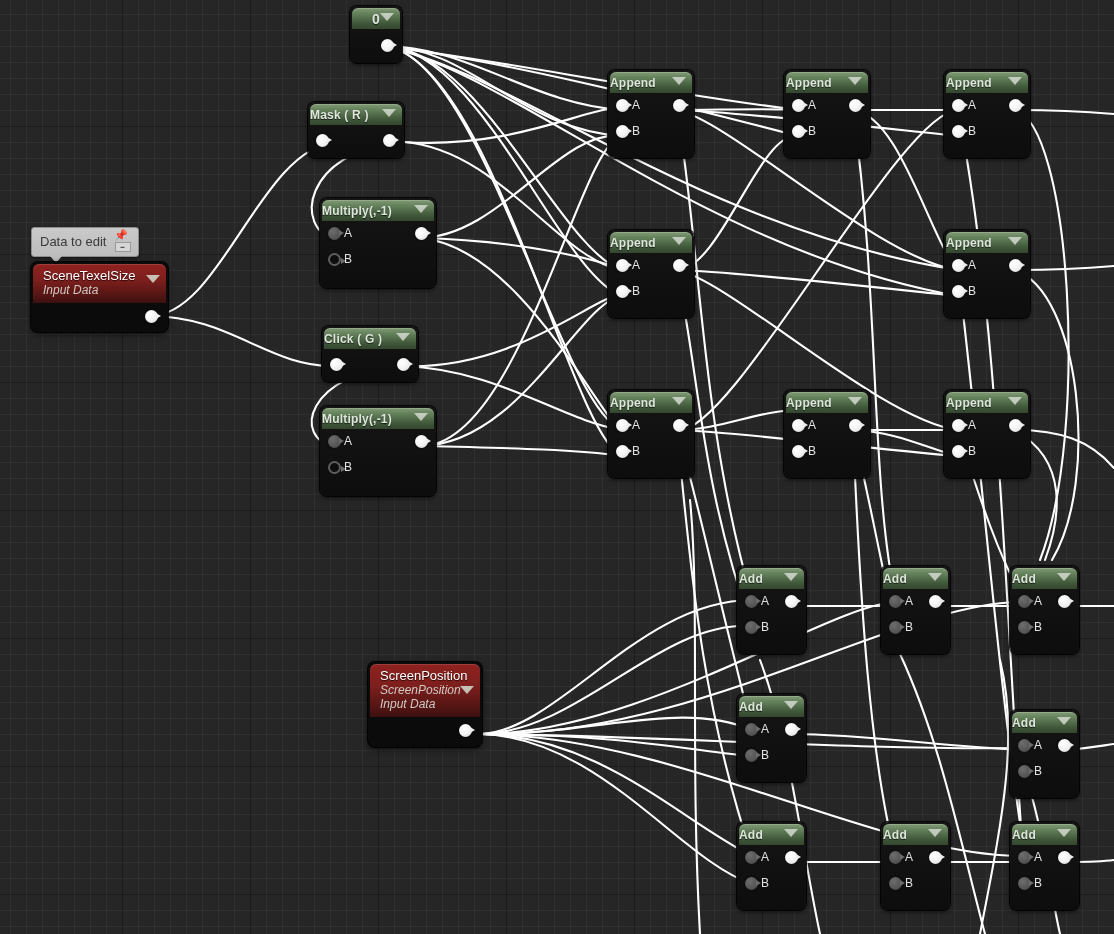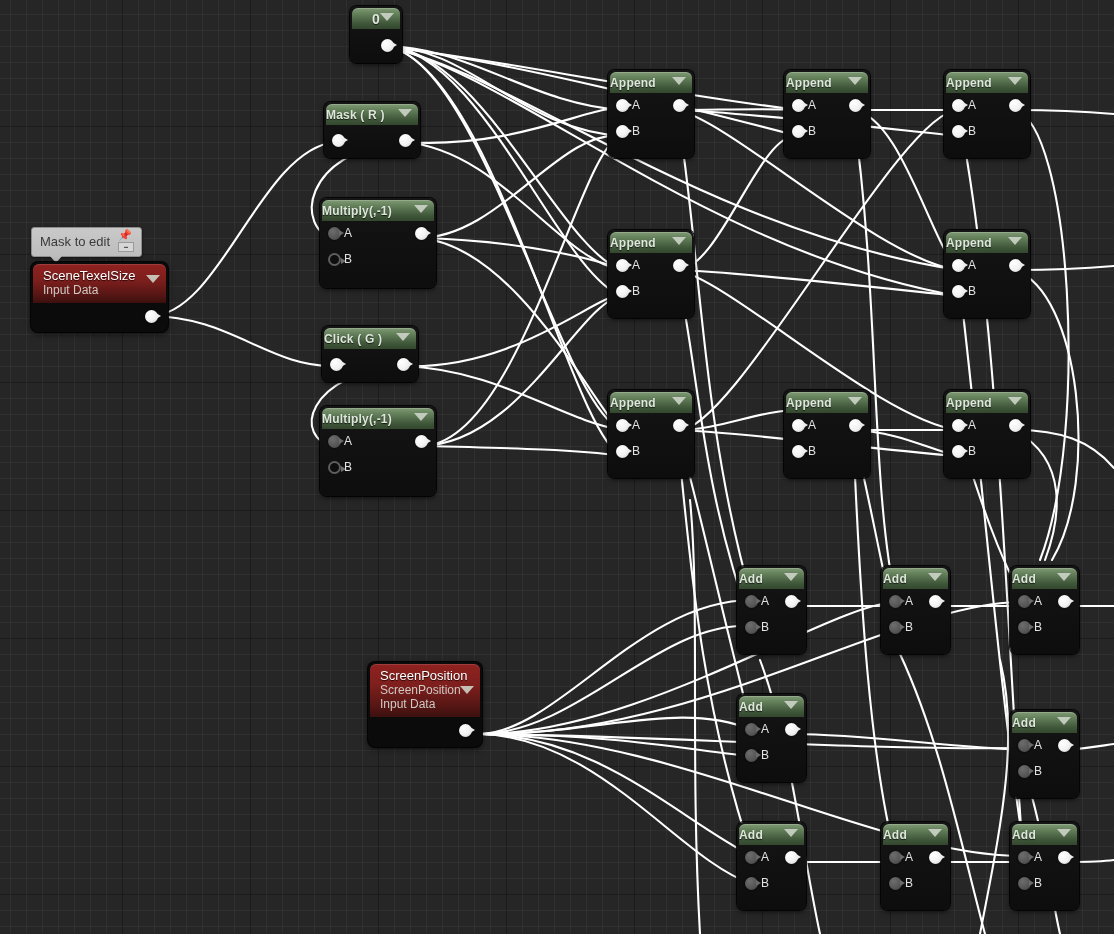--- a/index.html
+++ b/index.html
@@ -89,21 +89,21 @@
     box-shadow:0 0 0 1px rgba(0,0,0,.85), 0 2px 6px rgba(0,0,0,.65);
     box-sizing:border-box;padding-bottom:4px;
   }
   .rnode .rhdr{
     position:relative;margin:2px 2px 0 2px;border-radius:6px 6px 0 0;
     background:linear-gradient(180deg,#8f2220 0%,#7e1f1d 40%,#551614 80%,#3c100f 100%);
     padding:4px 8px 6px 10px;
     box-shadow:inset 0 1px 0 rgba(255,255,255,.13);
   }
   .rnode .rtitle{color:#ffffff;font-size:13px;font-weight:normal;text-shadow:0 1px 1px rgba(0,0,0,.75);}
-  .rnode .rsub{color:#cfc9c4;font-size:12px;line-height:14px;}
+  .rnode .rsub{color:#cfc9c4;font-size:12px;font-style:italic;line-height:14px;}
   .rnode .rbody{position:relative;height:26px;}
   .rnode .caret{top:auto;}
 
   
   .tip{
     position:absolute;
     background:linear-gradient(180deg,#c9c9c9 0%,#bdbdbd 100%);
     border:1px solid #8e8e8e;border-radius:3px;
     box-shadow:0 1px 3px rgba(0,0,0,.55);
     display:flex;align-items:center;
@@ -218,21 +218,21 @@
       <path d="M1014,430 C1060,430 1090,440 1114,468"></path>
       <path d="M1000,660 C1020,740 1000,830 980,934"></path>
       <path d="M900,654 C940,740 960,840 985,934"></path>
       <path d="M760,660 C790,740 800,840 820,934"></path>
       <path d="M1030,790 C1045,840 1050,890 1060,934"></path>
       <path d="M690,500 C700,600 690,760 700,934"></path>
     </g>
   </svg>
 
   <div class="tip" style="left:31px;top:227px;">
-    <div class="tiptext">Mask to edit</div>
+    <div class="tiptext">Data to edit</div>
     <div class="tipicons">
       <div class="pin-glyph">📌</div>
       <div class="mini-glyph">
           <span>▬</span>
         </div>
     </div>
     <div class="tail"></div>
   </div>
 
   <div class="rnode" style="left:31px;top:262px;width:137px;height:70px;">
@@ -267,21 +267,21 @@
         <div class="hdr">
           <div class="title">0</div>
           <div class="caret"></div>
         </div>
         <div class="body" style="height: 30px;">
           <div class="pin on out" style="top: 10px;">
             <div class="nub"></div>
           </div>
         </div>
       </div>
-      <div class="node masknode" style="left: 324px; top: 102px; width: 96px; height: 56px;">
+      <div class="node masknode" style="left: 308px; top: 102px; width: 96px; height: 56px;">
         <div class="hdr">
           <div class="title">Mask ( R )</div>
           <div class="caret"></div>
         </div>
         <div class="body" style="height: 30px;">
           <div class="pin on in" style="top: 9px;">
             <div class="nub"></div>
           </div>
           <div class="pin on out" style="top: 9px;">
             <div class="nub"></div>

